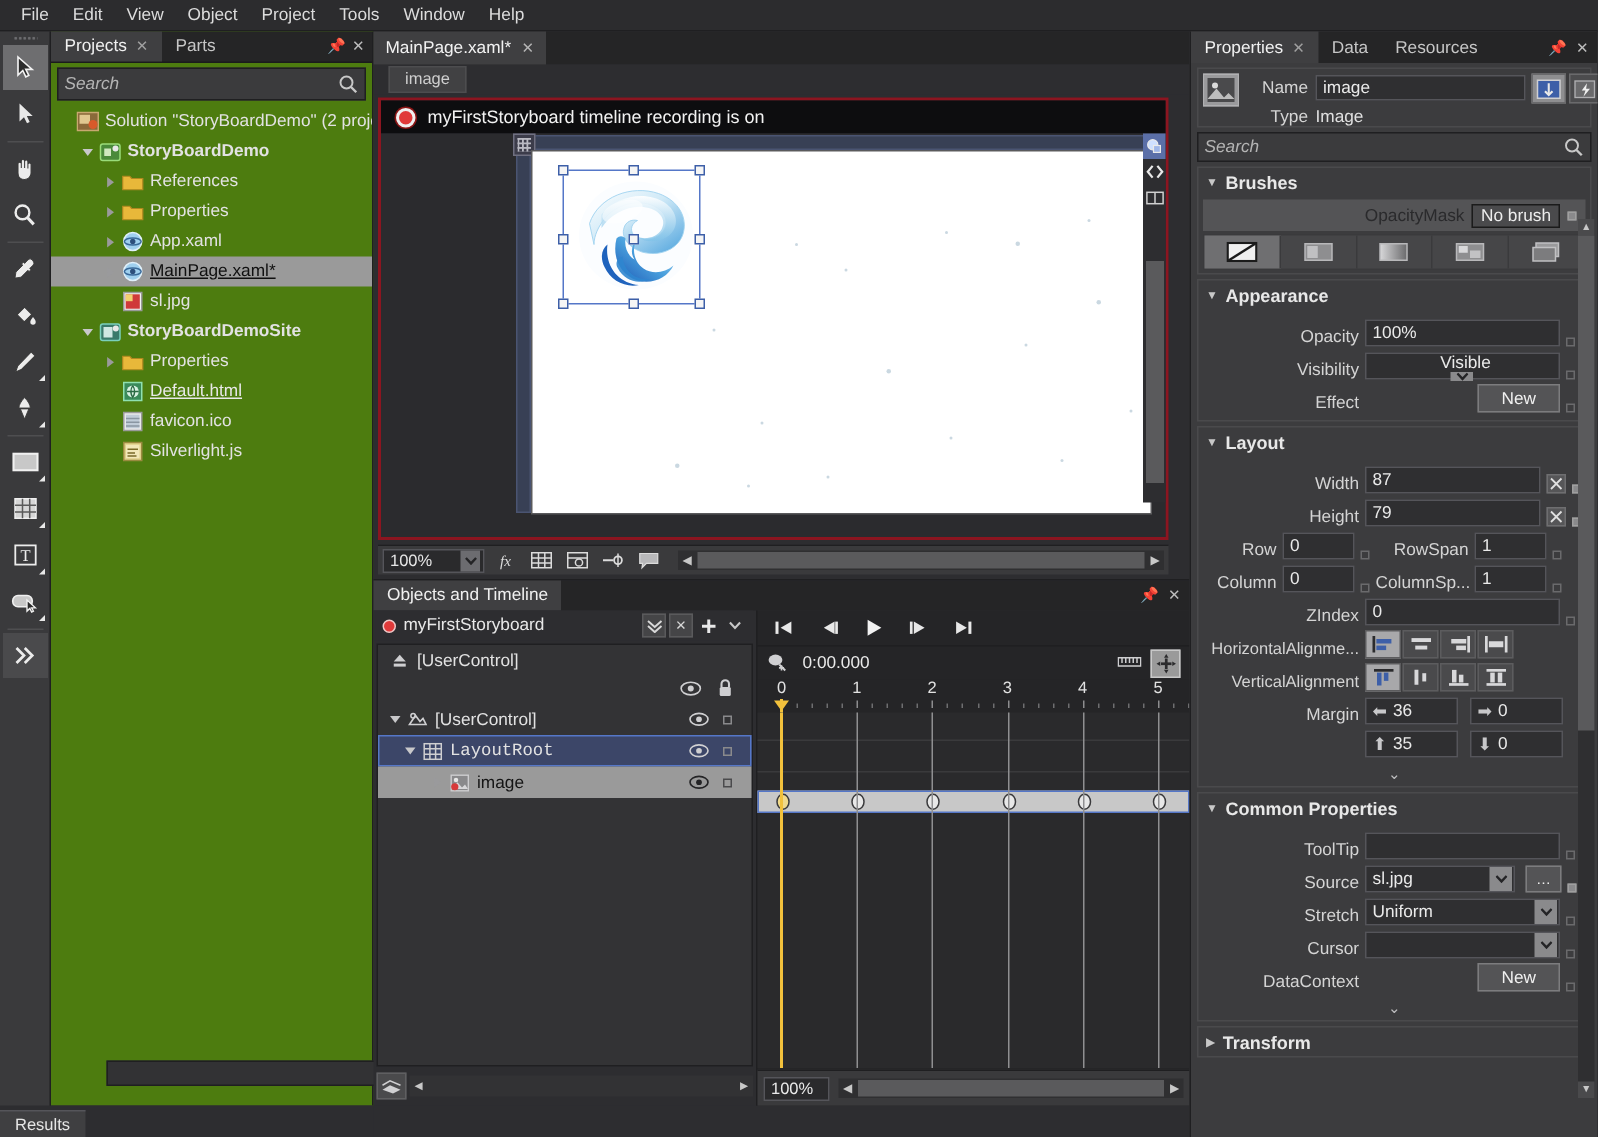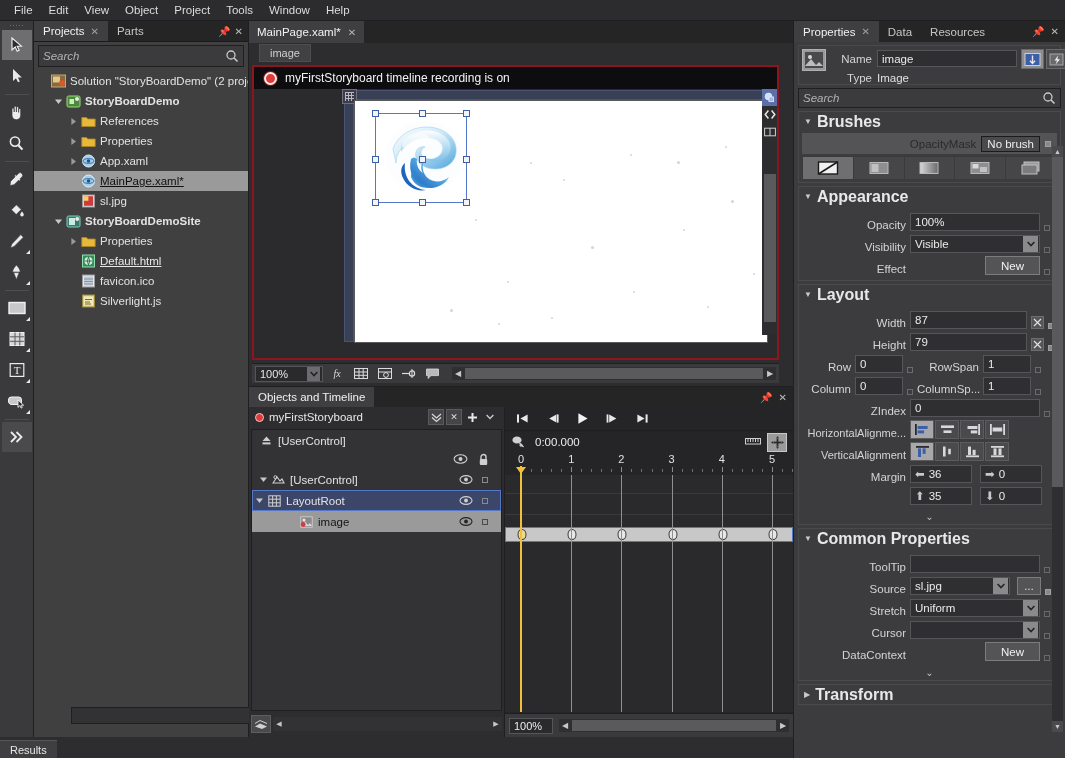--- a/index.html
+++ b/index.html
@@ -45,21 +45,21 @@
   .tool.sel2 { background: #4a4a4c; }
   .tool .corner {
     position: absolute; right: 2px; bottom: 2px;
     width: 0; height: 0; border-left: 4px solid transparent; border-bottom: 4px solid #e8e8e8;
   }
   .toolsep { width: 24px; height: 1px; background: #4e4e50; margin: 2px 0; }
 
   
   .projects {
     position: absolute; left: 34px; top: 21px; width: 215px; height: 716px;
-    background: #404040; border-right: 1px solid #1f1f21;
+    background: #4d7c0f; border-right: 1px solid #1f1f21;
     display: flex; flex-direction: column;
   }
   .paneltabs {
     height: 21px; background: #252526; display: flex; align-items: stretch;
     position: relative; border-bottom: 1px solid #1b1b1c;
   }
   .ptab {
     display: flex; align-items: center; padding: 0 9px 0 9px; font-size: 11.5px;
     color: #c6c6c6; cursor: default; position: relative;
   }
@@ -319,21 +319,21 @@
   }
   .prsearch input {
     flex:1; background: transparent; border: 0; outline: 0; font-size: 11.5px;
     font-style: italic; color: #bdbdbd; font-family: "Liberation Sans", sans-serif;
   }
   .prsearch input::placeholder { color: #b4b4b4; }
 
   .section { margin: 0 4px 3px 4px; background: #3c3c3e; border: 1px solid #4a4a4c; }
   .sechead { display: flex; align-items: center; height: 19px; padding-left: 5px; gap: 5px; }
   .sechead .tw { font-size: 8px; color: #c8c8c8; }
-  .sectitle { font-size: 16px; font-weight: bold; color: #e8e8e8; }
+  .sectitle { font-size: 12px; font-weight: bold; color: #e8e8e8; }
   .secbody { padding: 3px 2px 5px 2px; }
 
   .prow { display: flex; align-items: flex-end; height: 22px; gap: 4px; }
   .plabel { font-size: 11.5px; color: #d4d4d4; text-align: right; }
   .pfield {
     background: #2f2f31; border: 1px solid #55555a; height: 18px; display:flex; align-items:center;
     padding: 0 4px; font-size: 11.5px; color: #eaeaea; position: relative;
   }
   .combo { display:flex; align-items:center; background: #2f2f31; border: 1px solid #55555a; height: 18px; }
   .combo .cval { flex: 1; padding-left: 4px; font-size: 11.5px; color: #eaeaea; }
@@ -917,21 +917,21 @@
             <span class="eye">
               <svg width="14" height="11" viewBox="0 0 14 11">
                 <ellipse cx="7" cy="5.5" rx="6" ry="3.9" fill="none" stroke="#cfcfd1" stroke-width="1.1"></ellipse>
                 <circle cx="7" cy="5.5" r="1.9" fill="#cfcfd1"></circle>
               </svg>
             </span>
             <span class="lk">
               <span style="display:block;width:6px;height:6px;border:1px solid #8a8a8c;"></span>
             </span>
           </div>
-          <div class="otitem sel" style="padding-left: 0;">
+          <div class="otitem sel" style="padding-left: 14px; font-family: Liberation Mono, monospace;">
             <span class="otarrow">
               <svg width="9" height="9" viewBox="0 0 9 9">
                 <path d="M1 2.4 L8 2.4 L4.5 7 Z" fill="#c8c8ca"></path>
               </svg>
             </span>
             <span class="oticon">
               <svg width="13" height="12" viewBox="0 0 13 12">
                 <rect x="0.8" y="0.8" width="11.4" height="10.4" fill="none" stroke="#cfcfd1" stroke-width="1"></rect>
                 <line x1="4.6" y1="0.8" x2="4.6" y2="11.2" stroke="#cfcfd1"></line>
                 <line x1="8.4" y1="0.8" x2="8.4" y2="11.2" stroke="#cfcfd1"></line>
@@ -1251,21 +1251,21 @@
         <span class="sectitle">Appearance</span>
       </div>
       <div class="secbody">
         <div class="prow">
           <span class="plabel" style="width:105px;">Opacity</span>
           <span class="pfield" style="width:130px;">100%</span>
           <span class="dot hollow"></span>
         </div>
         <div class="prow">
           <span class="plabel" style="width:105px;">Visibility</span>
-          <span class="combo" style="width:130px;">
+          <span class="combo" style="width:130px;flex-direction:column;">
             <span class="cval">Visible</span>
             <span class="carr">
               <svg width="8" height="6" viewBox="0 0 8 6">
                   <path d="M0.6 1 L4 4.6 L7.4 1" fill="none" stroke="#242426" stroke-width="1.6"></path>
                 </svg>
             </span>
           </span>
           <span class="dot hollow"></span>
         </div>
         <div class="prow">

